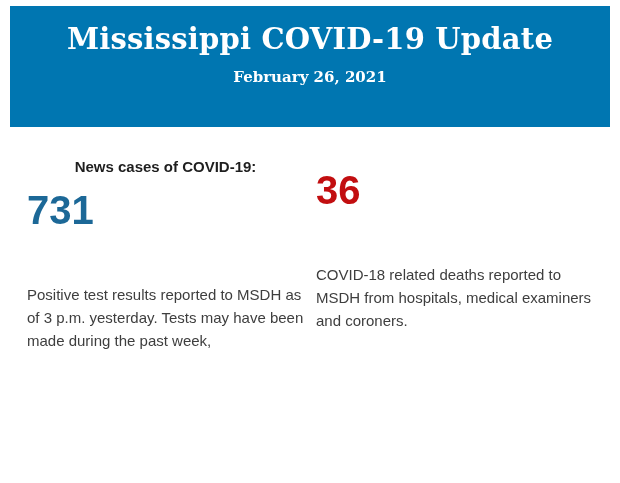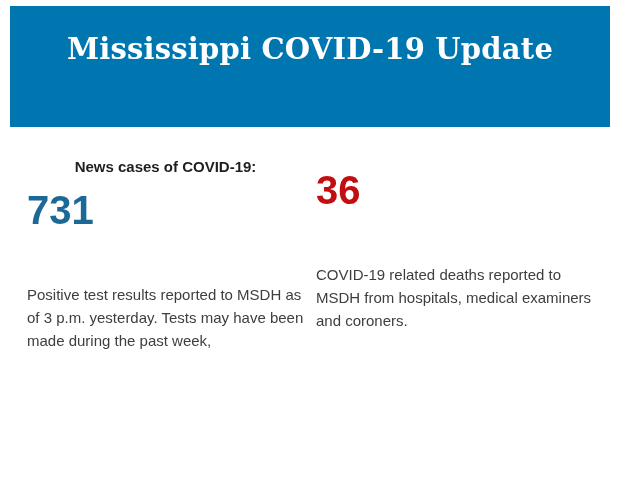--- a/index.html
+++ b/index.html
@@ -16,21 +16,21 @@
   }
   
   .masthead {
     margin: 6px 10px 0 10px;
     height: 121px;
     background: #0076b1;
     text-align: center;
     color: #ffffff;
     font-family: "DejaVu Serif", "Liberation Serif", serif;
     box-sizing: border-box;
-    padding-top: 25px;
+    padding-top: 15px;
   }
   .masthead-title {
     margin: 0;
     font-size: 29px;
     font-weight: bold;
     line-height: 1.25;
     letter-spacing: 0.2px;
   }
   .masthead-date {
     margin-top: 11px;
@@ -83,38 +83,39 @@
     text-align: left;
   }
 </style>
 </head>
 <body>
 
 <div class="page">
 
   <header class="masthead">
     <h1 class="masthead-title">Mississippi COVID-19 Update</h1>
+    <div class="masthead-date">February 26, 2021</div>
   </header>
 
   <main class="content">
 
 
     <div class="stats-row">
 
       <div class="stat-col">
         <div class="stat-label">News cases of COVID-19:</div>
         <div class="stat-value stat-value--cases">731</div>
         <p class="stat-desc">Positive test results reported to MSDH as
 of 3 p.m. yesterday. Tests may have been
 made during the past week,</p>
       </div>
 
       <div class="stat-col">
         <div class="stat-value stat-value--deaths">36</div>
-        <p class="stat-desc">COVID-19 related deaths reported to
+        <p class="stat-desc">COVID-18 related deaths reported to
 MSDH from hospitals, medical examiners
 and coroners.</p>
       </div>
 
     </div>
 
   </main>
 
 </div>
 

